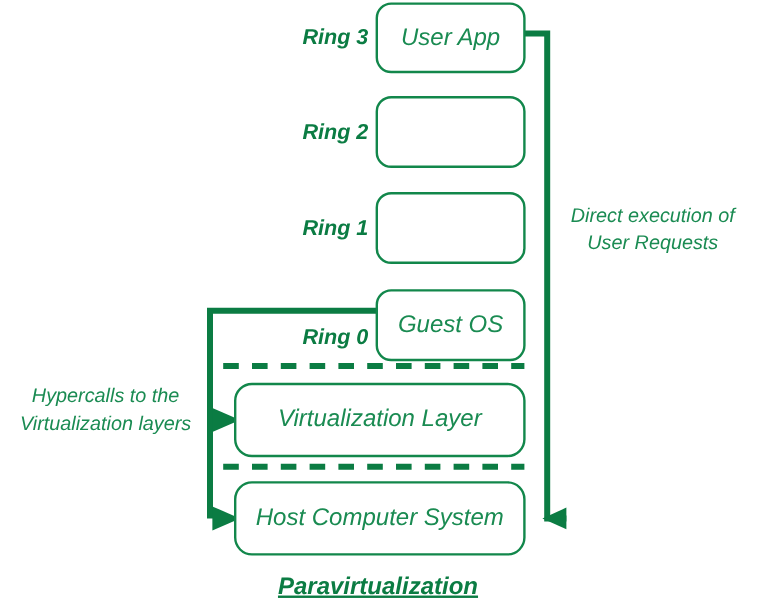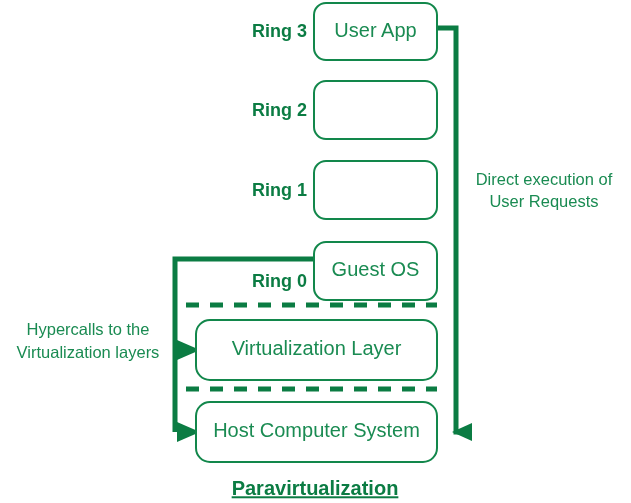--- a/index.html
+++ b/index.html
@@ -10,20 +10,21 @@
   body {
     width: 631px;
     height: 503px;
     font-family: "Liberation Sans", sans-serif;
     overflow: hidden;
   }
   #diagram-root {
     position: relative;
     width: 518px;
     height: 503px;
+    font-style: italic;
   }
   svg.diagram {
     position: absolute;
     top: 0;
     left: 0;
     width: 631px;
     height: 503px;
     display: block;
   }
   .box-shape {

